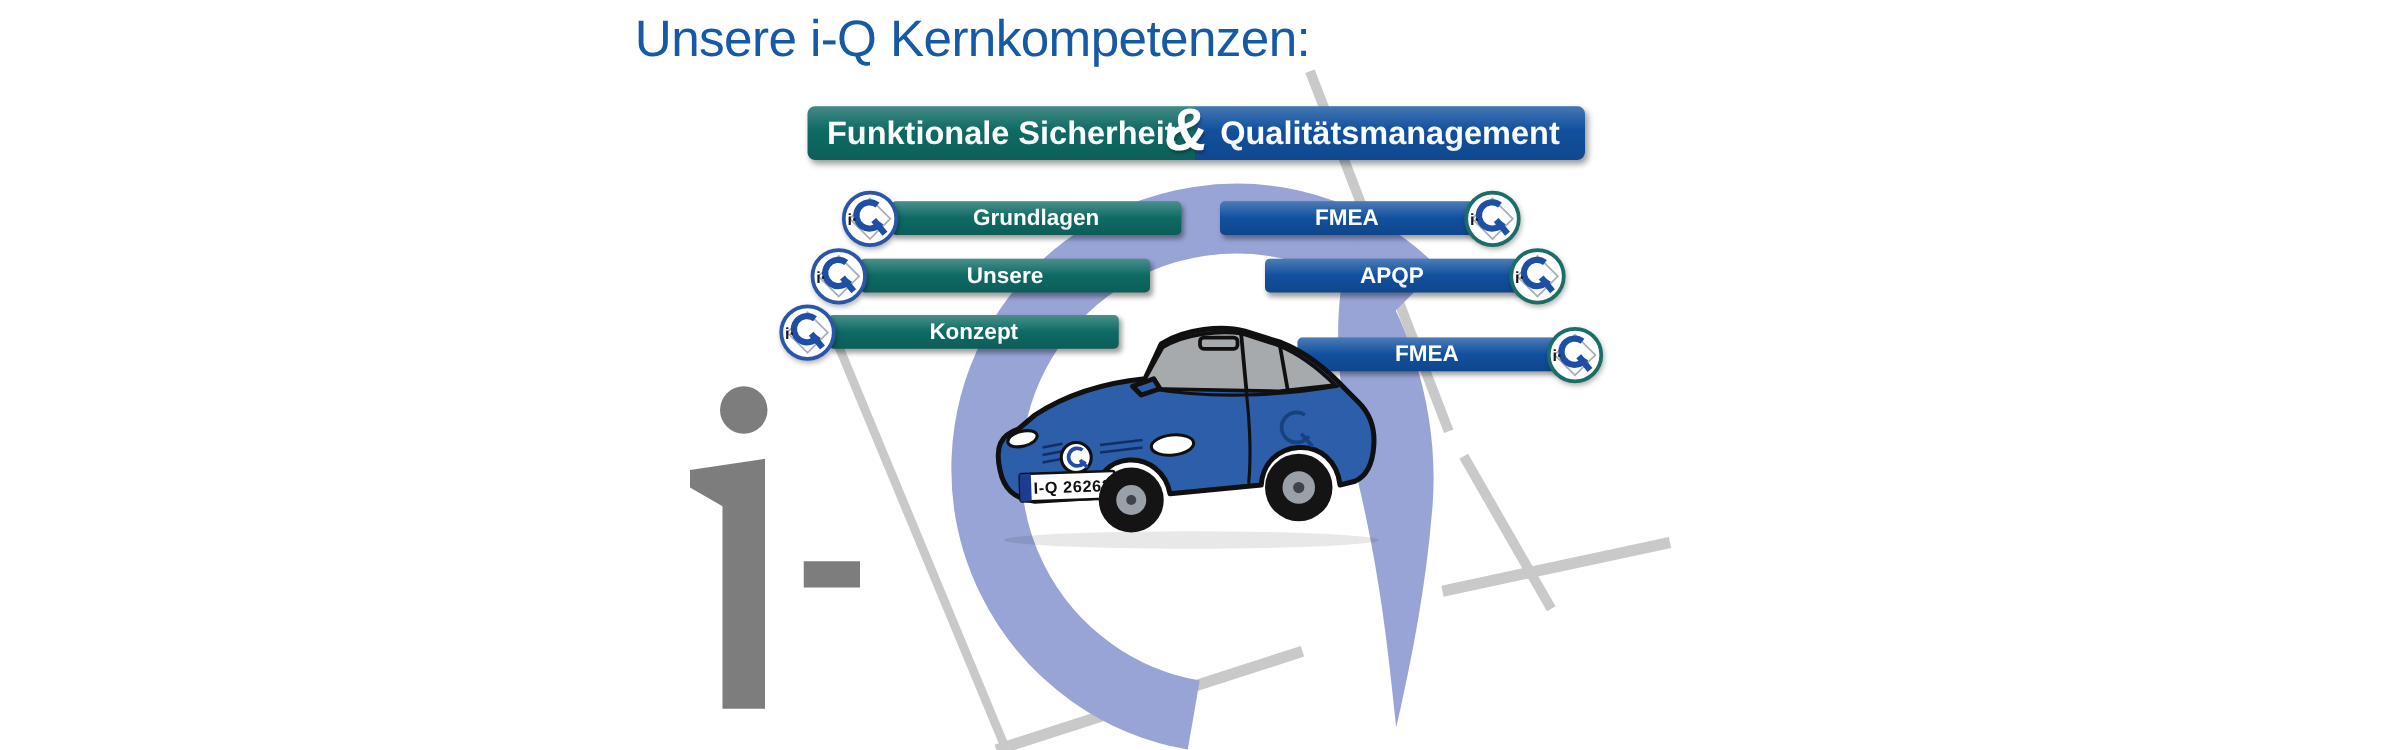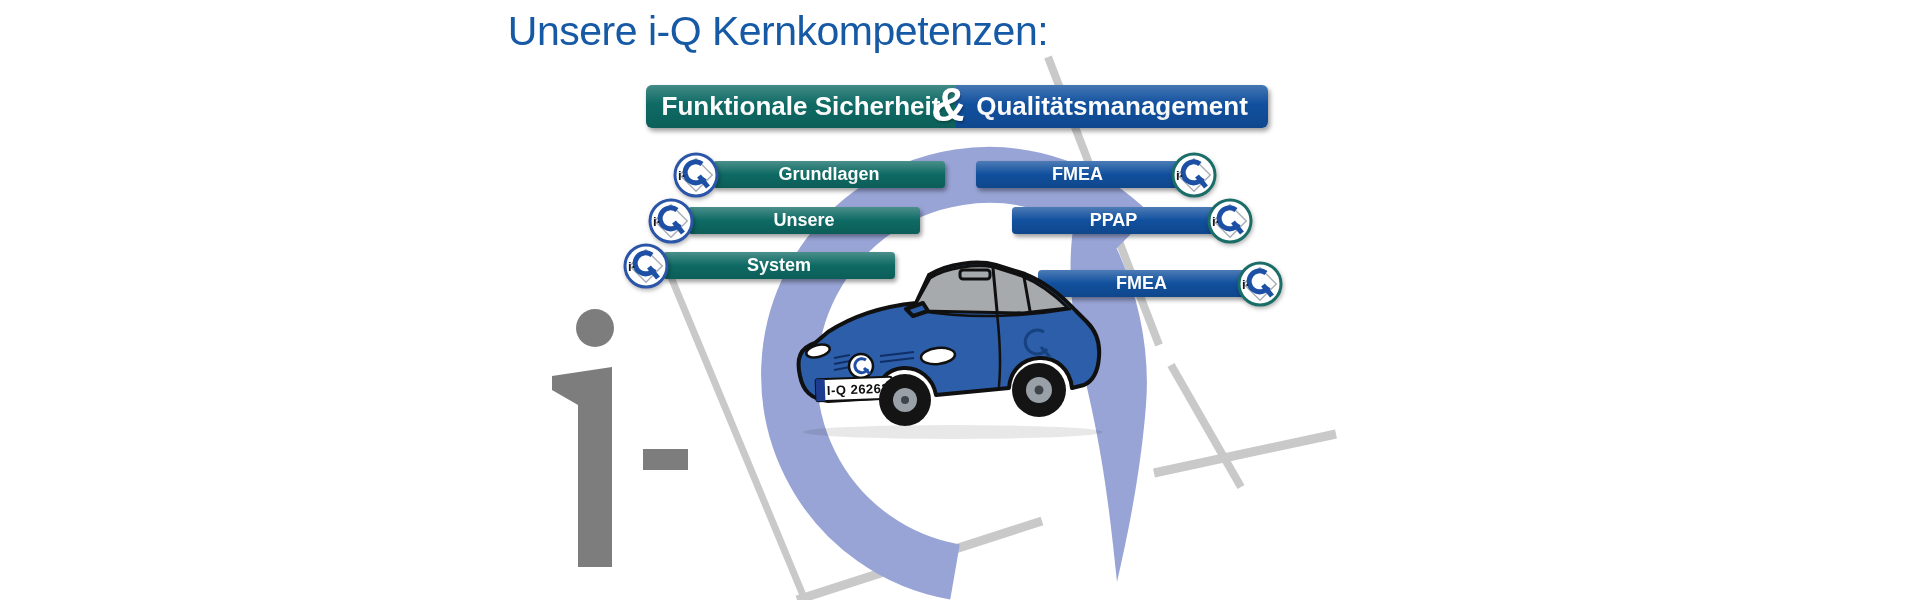--- a/index.html
+++ b/index.html
@@ -117,35 +117,35 @@
     <div class="bar">Unsere</div>
   </div>
   <div class="row row-left" id="row-system">
     <svg class="iq-badge" viewBox="0 0 46 46">
       <circle class="badge-bg" cx="23" cy="23" r="21"></circle>
       <rect class="badge-diamond" x="11.5" y="11.5" width="23" height="23" transform="rotate(45 23 23)"></rect>
       <path class="badge-q-mark" d="M29,12 A10.5,10.5 0 1 0 31.5,26"></path>
       <path class="badge-q-mark" d="M26,24 L35,35"></path>
       <text class="badge-i" x="5" y="28">i·</text>
     </svg>
-    <div class="bar">System</div>
+    <div class="bar">Konzept</div>
   </div>
 
   <div class="row row-right" id="row-apqp">
     <div class="bar">FMEA</div>
     <svg class="iq-badge" viewBox="0 0 46 46">
       <circle class="badge-bg" cx="23" cy="23" r="21"></circle>
       <rect class="badge-diamond" x="11.5" y="11.5" width="23" height="23" transform="rotate(45 23 23)"></rect>
       <path class="badge-q-mark" d="M29,12 A10.5,10.5 0 1 0 31.5,26"></path>
       <path class="badge-q-mark" d="M26,24 L35,35"></path>
       <text class="badge-i" x="5" y="28">i·</text>
     </svg>
   </div>
   <div class="row row-right" id="row-ppap">
-    <div class="bar">PPAP</div>
+    <div class="bar">APQP</div>
     <svg class="iq-badge" viewBox="0 0 46 46">
       <circle class="badge-bg" cx="23" cy="23" r="21"></circle>
       <rect class="badge-diamond" x="11.5" y="11.5" width="23" height="23" transform="rotate(45 23 23)"></rect>
       <path class="badge-q-mark" d="M29,12 A10.5,10.5 0 1 0 31.5,26"></path>
       <path class="badge-q-mark" d="M26,24 L35,35"></path>
       <text class="badge-i" x="5" y="28">i·</text>
     </svg>
   </div>
   <div class="row row-right" id="row-fmea">
     <div class="bar">FMEA</div>

